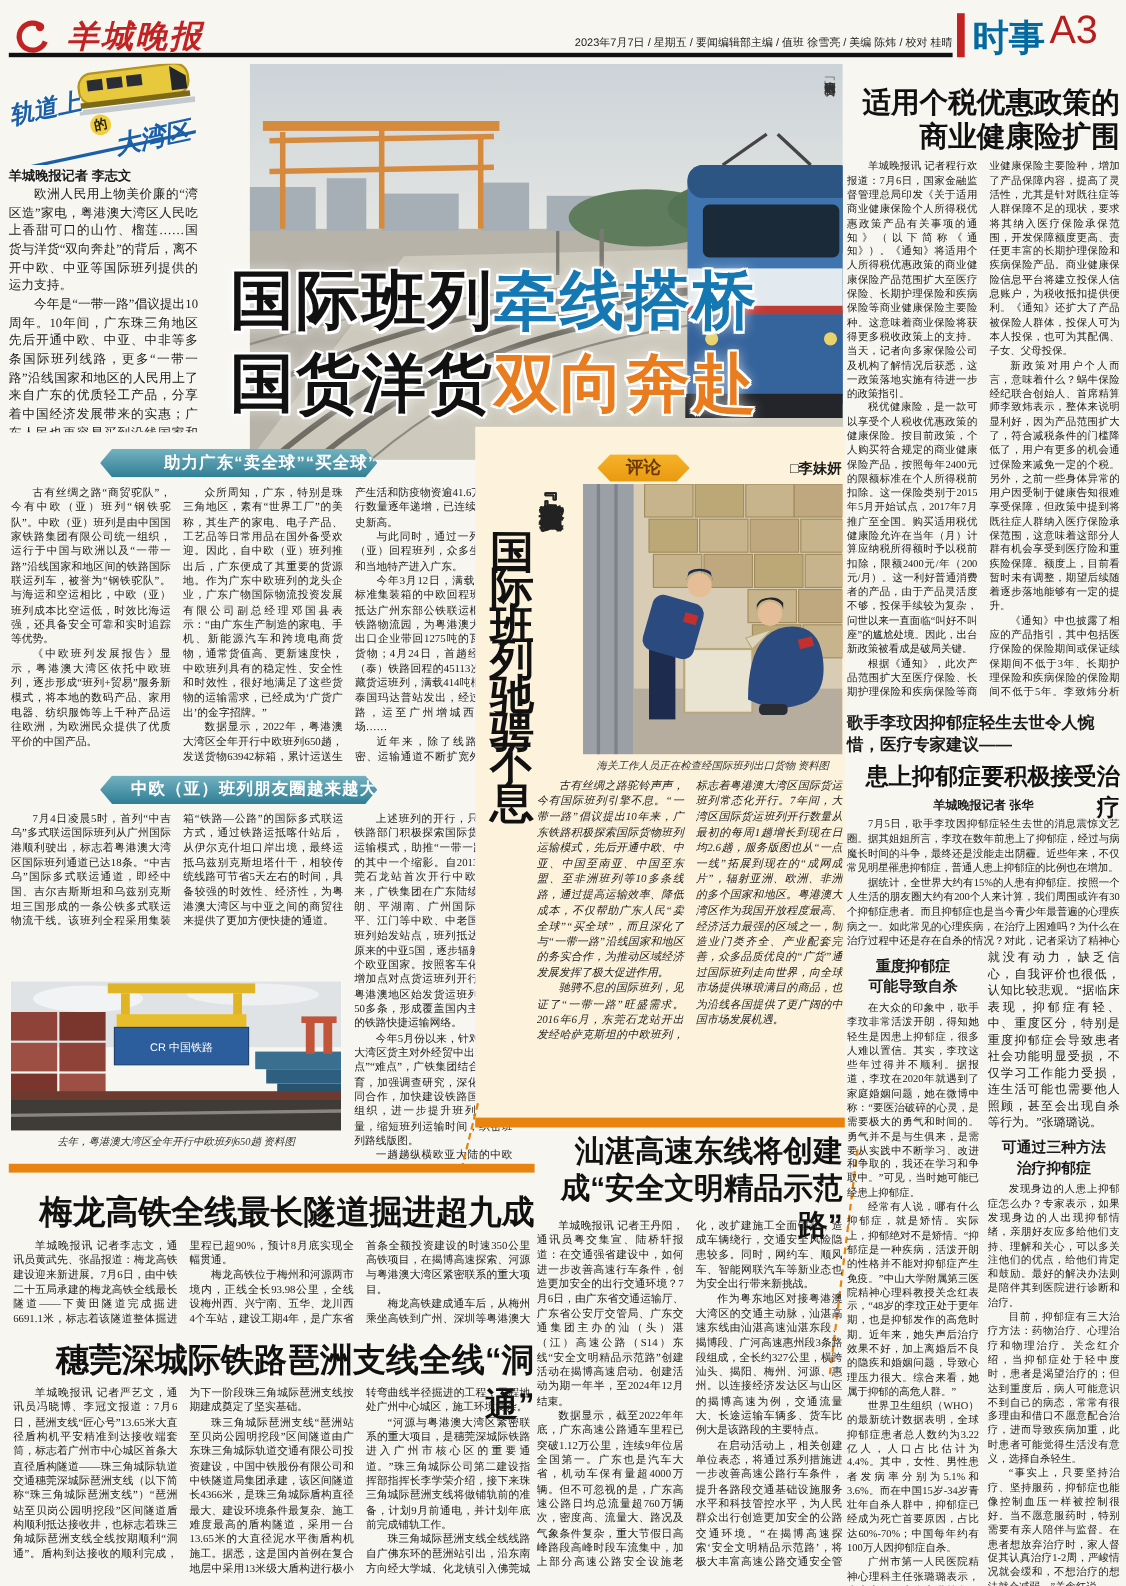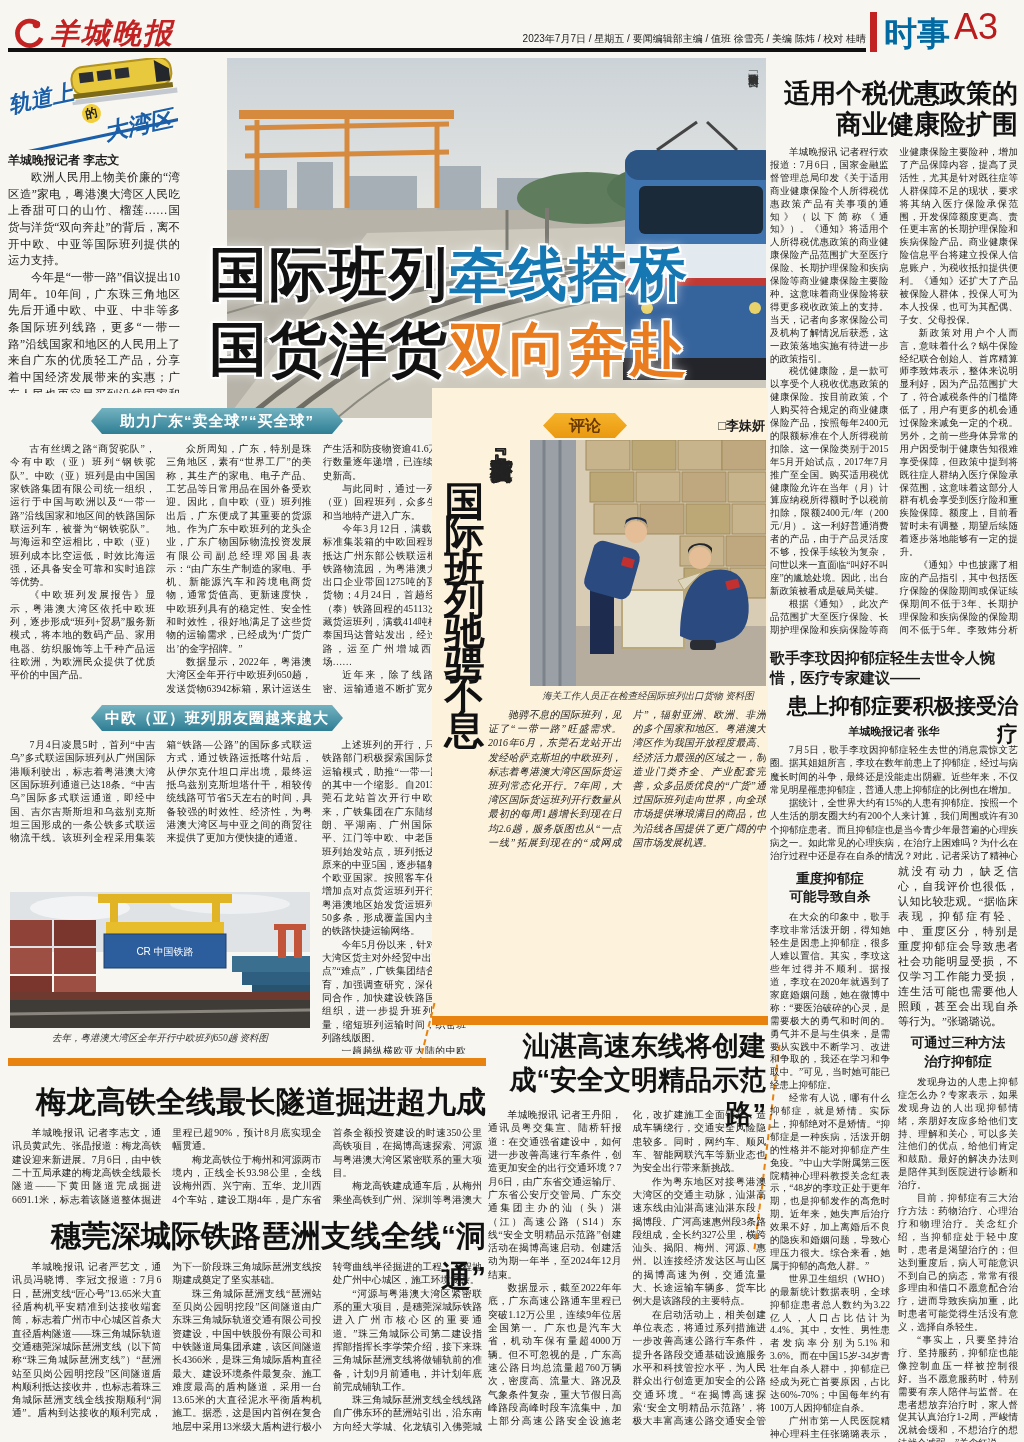--- a/index.html
+++ b/index.html
@@ -13,42 +13,42 @@
   }
   .abs { position: absolute; }
   .sans { font-family: "Liberation Sans","DejaVu Sans",sans-serif; }
   .vtext { writing-mode: vertical-rl; }
   .body-txt { font-size: 9.8px; line-height: 1.36; text-align: justify; overflow: hidden; }
   .body-txt p { text-indent: 2em; margin: 0; }
   .cols2 { column-count: 2; column-gap: 11px; }
   .cols3 { column-count: 3; column-gap: 11px; }
   .ribbon {
     background: linear-gradient(180deg,#74b2c0,#2f7e95);
-    color: #fff; text-align: center; font-weight: bold;
+    color: #fff; text-align: right; font-weight: bold;
     font-family: "Liberation Sans","DejaVu Sans",sans-serif;
     clip-path: polygon(0 50%, 11px 0, calc(100% - 11px) 0, 100% 50%, calc(100% - 11px) 100%, 11px 100%);
     font-size: 15px; line-height: 26px; letter-spacing: 1px;
   }
   .art-title { font-family:"Liberation Sans","DejaVu Sans",sans-serif; font-weight:bold; text-align:right; color:#111; }
   .caption { font-size: 9.5px; color:#333; font-style: italic; text-align:center; }
   .halo {
     text-shadow: 2px 0 0 #fff,-2px 0 0 #fff,0 2px 0 #fff,0 -2px 0 #fff,
                  2px 2px 0 #fff,-2px -2px 0 #fff,2px -2px 0 #fff,-2px 2px 0 #fff,
                  0 0 12px rgba(255,255,255,.95);
   }
   .subhead { font-family:"Liberation Sans","DejaVu Sans",sans-serif; font-weight:bold; text-align:center;
              white-space:pre-line; font-size:13.5px; line-height:1.35; padding:6px 0 5px; text-indent:0; }
   .orange-rule { background:#e8830f; }
   .dash { border-left: 2px dashed #e8830f; width:0; }
   .noind p:first-child { text-indent: 0; }
 </style>
 </head>
 <body>
 
-<div class="abs" style="left:10px;top:14px;display:flex;align-items:center;gap:6px;justify-content:center;">
+<div class="abs" style="left:10px;top:14px;display:flex;align-items:center;gap:17px;justify-content:center;">
   <svg width="34" height="34" viewBox="0 0 36 36">
     <path d="M30,8 A13,13 0 1 0 33,22" stroke="#c32222" stroke-width="5" fill="none"></path>
     <circle cx="28" cy="8" r="4" fill="#c32222"></circle>
   </svg>
   <span class="sans" style="font-size:29px;font-weight:bold;font-style:italic;color:#c32222;letter-spacing:2px;">羊城晚报</span>
 </div>
 <div class="abs sans" style="left:380px;top:32px;width:486px;text-align:right;font-size:10px;color:#222;">2023年7月7日 / 星期五 / 要闻编辑部主编 / 值班 徐雪亮 / 美编 陈炜 / 校对 桂晴</div>
 <div class="abs" style="left:8px;top:48px;width:858px;height:4px;background:#111;"></div>
 <div class="abs" style="left:870px;top:12px;width:7px;height:40px;background:#c32222;"></div>
 <div class="abs sans" style="left:884px;top:12px;font-size:33px;font-weight:bold;color:#0369a1;">时事</div>
@@ -241,20 +241,21 @@
       <path d="M150,196 q0,-60 34,-66 q30,-4 34,28 q4,30 -14,40 q-26,12 -54,-2 z" fill="#2b4a80"></path>
       <circle cx="170" cy="118" r="11" fill="#e5bd96"></circle>
       <path d="M158,116 a12,10 0 0 1 24,-2 l0,-6 a13,9 0 0 0 -24,2 z" fill="#23262b"></path>
       <rect x="196" y="140" width="13" height="9" fill="#c23030" transform="rotate(-14 202 144)"></rect>
       <rect x="160" y="200" width="26" height="10" rx="4" fill="#2a2d33"></rect>
     </g>
   </svg>
 </div>
 <div class="abs caption" style="left:530px;top:690px;width:236px;">海关工作人员正在检查经国际班列出口货物 资料图</div>
 <div class="abs body-txt cols2" style="left:488px;top:708px;width:278px;height:304px;font-style:italic;font-size:10px;line-height:1.42;">
+    <p>古有丝绸之路驼铃声声，今有国际班列引擎不息。“一带一路”倡议提出10年来，广东铁路积极探索国际货物班列运输模式，先后开通中欧、中亚、中国至南亚、中国至东盟、至非洲班列等10多条线路，通过提高运输效率、降低成本，不仅帮助广东人民“卖全球”“买全球”，而且深化了与“一带一路”沿线国家和地区的务实合作，为推动区域经济发展发挥了极大促进作用。</p>
     <p>驰骋不息的国际班列，见证了“一带一路”旺盛需求。2016年6月，东莞石龙站开出发经哈萨克斯坦的中欧班列，标志着粤港澳大湾区国际货运班列常态化开行。7年间，大湾区国际货运班列开行数量从最初的每周1趟增长到现在日均2.6趟，服务版图也从“一点一线”拓展到现在的“成网成片”，辐射亚洲、欧洲、非洲的多个国家和地区。粤港澳大湾区作为我国开放程度最高、经济活力最强的区域之一，制造业门类齐全、产业配套完善，众多品质优良的“广货”通过国际班列走向世界，向全球市场提供琳琅满目的商品，也为沿线各国提供了更广阔的中国市场发展机遇。</p>
   </div>
 
 <div class="abs dash" style="left:426px;top:1002px;height:62px;transform:rotate(14deg);"></div>
 <div class="abs dash" style="left:766px;top:1044px;height:206px;transform:rotate(7deg);"></div>
 
 <div class="abs orange-rule" style="left:8px;top:1058px;width:478px;height:8px;"></div>
 <div class="abs art-title" style="left:8px;top:1082px;width:478px;font-size:30px;">梅龙高铁全线最长隧道掘进超九成</div>
 <div class="abs body-txt cols3" style="left:12px;top:1126px;width:470px;height:88px;">
     <p>羊城晚报讯 记者李志文，通讯员黄武先、张晶报道：梅龙高铁建设迎来新进展。7月6日，由中铁二十五局承建的梅龙高铁全线最长隧道——下黄田隧道完成掘进6691.1米，标志着该隧道整体掘进里程已超90%，预计8月底实现全幅贯通。</p>

